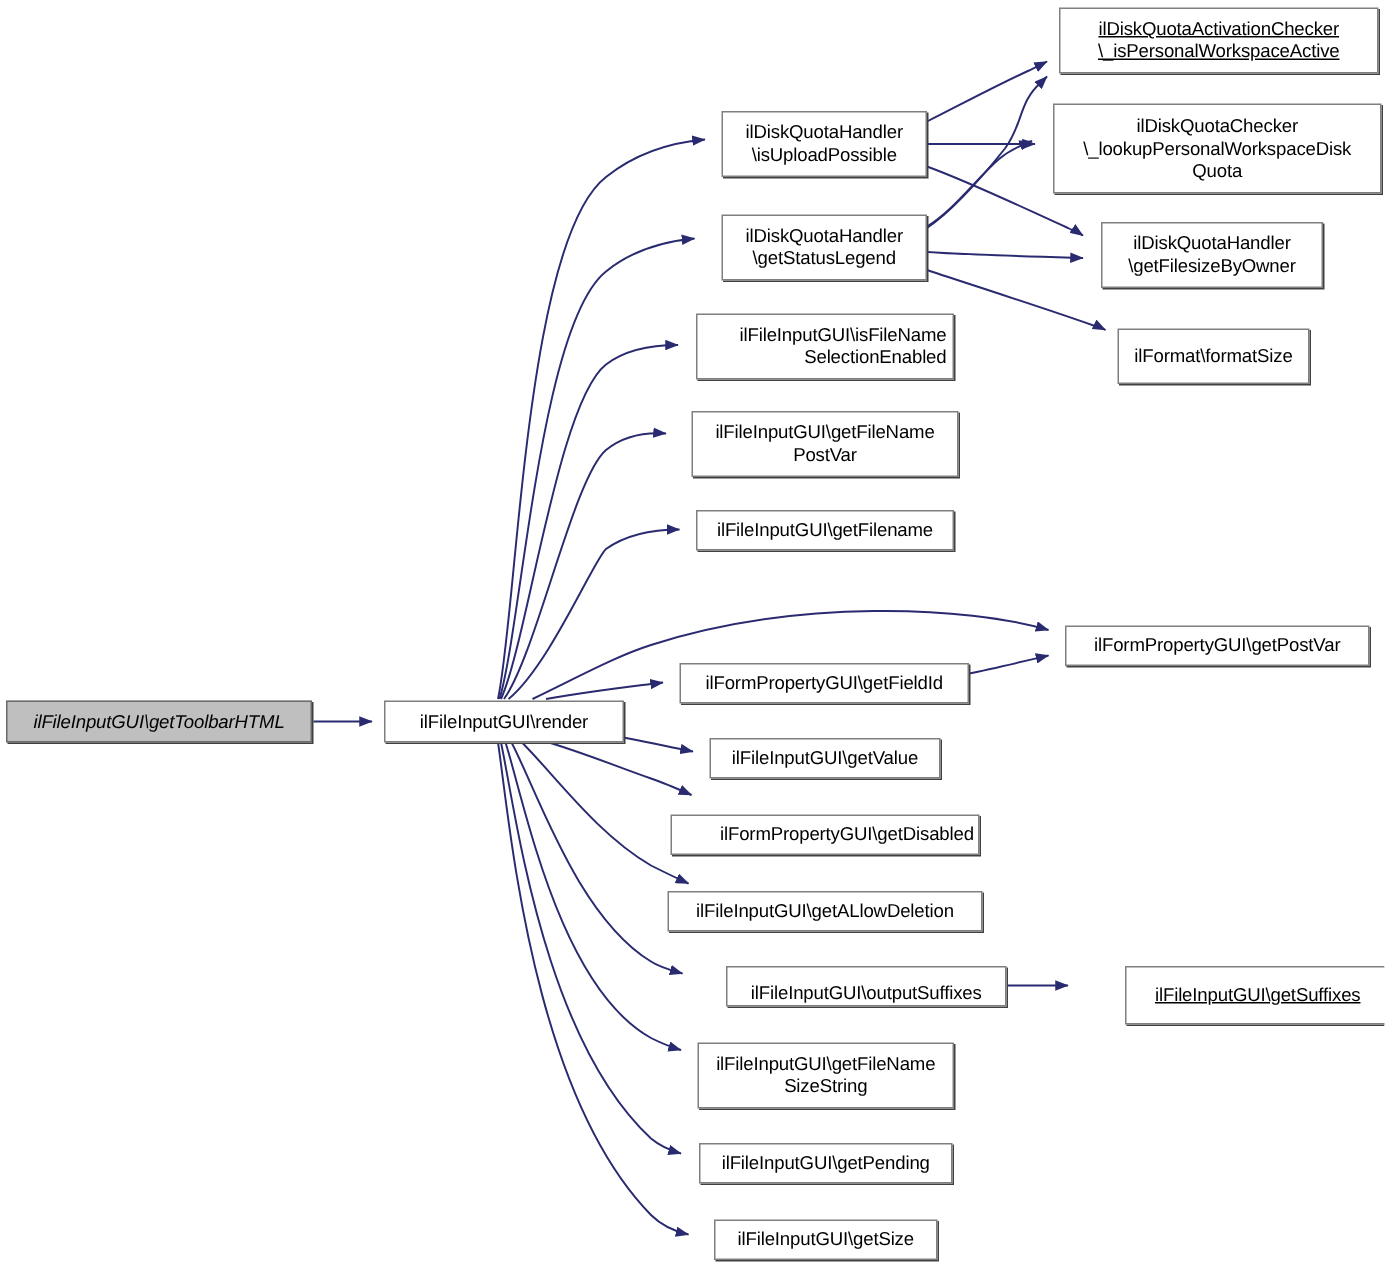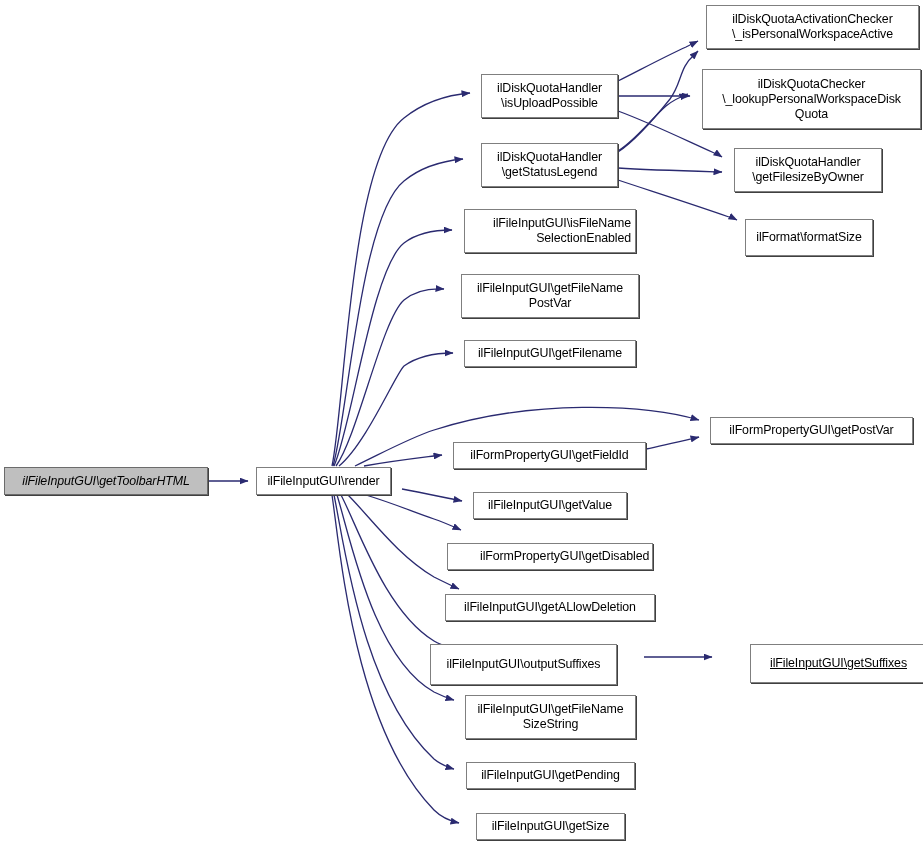--- a/index.html
+++ b/index.html
@@ -83,40 +83,40 @@
         <path d="M 618,152 C 636,140 654,119 670,99 C 682,83 679,68 694,55 C 695,54 697,52 698,51" fill="none" stroke="#2a2a70" stroke-width="1.3" marker-end="url(#arrowhead)"></path>
         <path d="M 618,151 C 636,140 650,120 666,106 C 672,101 680,97 688,94" fill="none" stroke="#2a2a70" stroke-width="1.3" marker-end="url(#arrowhead)"></path>
         <path d="M 618,168 C 649,170 687,171 722,172" fill="none" stroke="#2a2a70" stroke-width="1.3" marker-end="url(#arrowhead)"></path>
         <path d="M 618,180 C 651,191 695,205 729,217 C 732,218 735,219 737,220" fill="none" stroke="#2a2a70" stroke-width="1.3" marker-end="url(#arrowhead)"></path>
         <path d="M 646,449 C 661,446 682,441 699,437" fill="none" stroke="#2a2a70" stroke-width="1.3" marker-end="url(#arrowhead)"></path>
         <path d="M 644,657 C 664,657 690,657 712,657" fill="none" stroke="#2a2a70" stroke-width="1.3" marker-end="url(#arrowhead)"></path>
       </g>
   </svg>
   <div id="nodes">
       <div class="node root" style="left: 4px; top: 467px; width: 204px; height: 28px; font-style: italic;"><span class="node-label">ilFileInputGUI\getToolbarHTML</span></div>
-      <div class="node" style="left: 256px; top: 467px; width: 135px; height: 28px;"><span class="node-label">ilFileInputGUI\render</span></div>
+      <div class="node" style="left: 256px; top: 467px; width: 160px; height: 28px;"><span class="node-label">ilFileInputGUI\render</span></div>
       <div class="node" style="left: 481px; top: 74px; width: 137px; height: 44px;"><span class="node-label">ilDiskQuotaHandler
 \isUploadPossible</span></div>
       <div class="node" style="left: 481px; top: 143px; width: 137px; height: 44px;"><span class="node-label">ilDiskQuotaHandler
 \getStatusLegend</span></div>
       <div class="node" style="left: 464px; top: 209px; width: 172px; height: 44px; text-align: right;"><span class="node-label">ilFileInputGUI\isFileName
 SelectionEnabled</span></div>
       <div class="node" style="left: 461px; top: 274px; width: 178px; height: 44px;"><span class="node-label">ilFileInputGUI\getFileName
 PostVar</span></div>
       <div class="node" style="left: 464px; top: 340px; width: 172px; height: 27px;"><span class="node-label">ilFileInputGUI\getFilename</span></div>
       <div class="node" style="left: 453px; top: 442px; width: 193px; height: 27px;"><span class="node-label">ilFormPropertyGUI\getFieldId</span></div>
       <div class="node" style="left: 473px; top: 492px; width: 154px; height: 27px;"><span class="node-label">ilFileInputGUI\getValue</span></div>
       <div class="node" style="left: 447px; top: 543px; width: 206px; height: 27px; padding-left: 32px;"><span class="node-label">ilFormPropertyGUI\getDisabled</span></div>
       <div class="node" style="left: 445px; top: 594px; width: 210px; height: 27px;"><span class="node-label">ilFileInputGUI\getALlowDeletion</span></div>
-      <div class="node" style="left: 430px; top: 644px; width: 187px; height: 41px;"><span class="node-label">ilFileInputGUI\outputSuffixes</span></div>
+      <div class="node" style="left: 484px; top: 644px; width: 187px; height: 27px; align-items: flex-end;"><span class="node-label">ilFileInputGUI\outputSuffixes</span></div>
       <div class="node" style="left: 465px; top: 695px; width: 171px; height: 44px;"><span class="node-label">ilFileInputGUI\getFileName
 SizeString</span></div>
       <div class="node" style="left: 466px; top: 762px; width: 169px; height: 27px;"><span class="node-label">ilFileInputGUI\getPending</span></div>
       <div class="node" style="left: 476px; top: 813px; width: 149px; height: 27px;"><span class="node-label">ilFileInputGUI\getSize</span></div>
-      <div class="node" style="left: 706px; top: 5px; width: 213px; height: 44px;"><span class="node-label">ilDiskQuotaActivationChecker
+      <div class="node" style="left: 706px; top: 5px; width: 213px; height: 44px; text-decoration: underline;"><span class="node-label">ilDiskQuotaActivationChecker
 \_isPersonalWorkspaceActive</span></div>
       <div class="node" style="left: 702px; top: 69px; width: 219px; height: 60px;"><span class="node-label">ilDiskQuotaChecker
 \_lookupPersonalWorkspaceDisk
 Quota</span></div>
       <div class="node" style="left: 734px; top: 148px; width: 148px; height: 44px;"><span class="node-label">ilDiskQuotaHandler
 \getFilesizeByOwner</span></div>
       <div class="node" style="left: 745px; top: 219px; width: 128px; height: 37px;"><span class="node-label">ilFormat\formatSize</span></div>
       <div class="node" style="left: 710px; top: 417px; width: 203px; height: 27px;"><span class="node-label">ilFormPropertyGUI\getPostVar</span></div>
       <div class="node" style="left: 750px; top: 644px; width: 177px; height: 39px; text-decoration: underline;"><span class="node-label">ilFileInputGUI\getSuffixes</span></div>
     </div>

